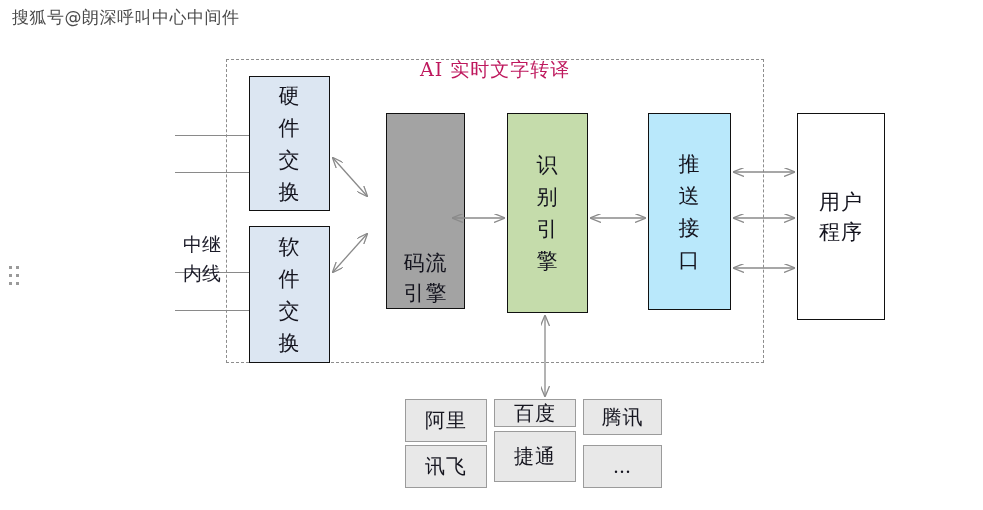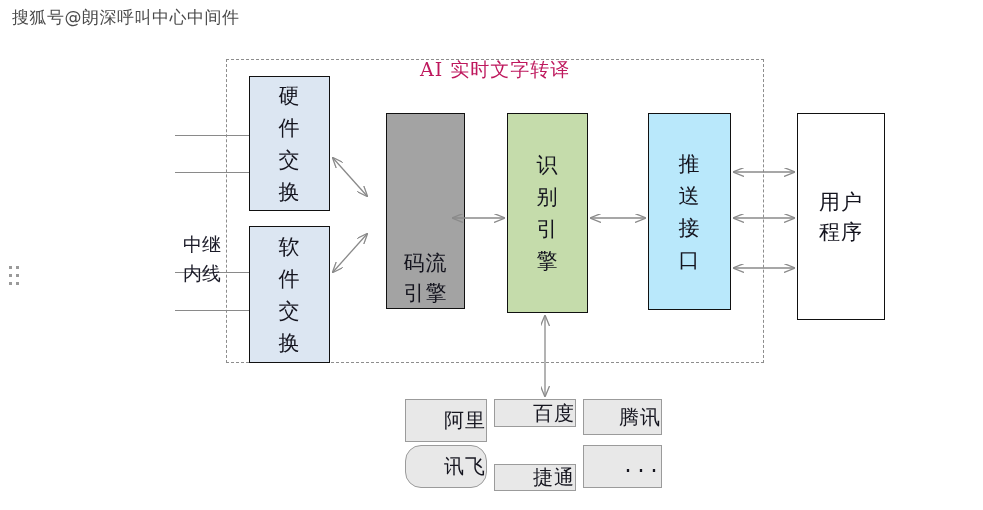--- a/index.html
+++ b/index.html
@@ -115,22 +115,22 @@
   }
 
   
   .chip {
     position: absolute;
     box-sizing: border-box;
     background: #e8e8e8;
     border: 1.2px solid #9b9b9b;
     display: flex;
     align-items: center;
-    justify-content: flex-end;
-    font-family: Liberation Mono, monospace;
+    justify-content: center;
+    font-family: Liberation Serif, serif;
     font-size: 20px;
     color: #15151f;
     letter-spacing: 1px;
   }
 
   
   .arrow-layer {
     position: absolute;
     left: 0;
     top: 0;
@@ -202,24 +202,24 @@
 
   <div class="chip" style="left: 405px; top: 399px; width: 82px; height: 43px;">
     <span>阿里</span>
   </div>
   <div class="chip" style="left: 494px; top: 399px; width: 82px; height: 28px;">
     <span>百度</span>
   </div>
   <div class="chip" style="left: 583px; top: 399px; width: 79px; height: 36px;">
     <span>腾讯</span>
   </div>
-  <div class="chip" style="left: 405px; top: 445px; width: 82px; height: 43px; border-radius: 16px;">
+  <div class="chip" style="left: 405px; top: 445px; width: 82px; height: 43px;">
     <span>讯飞</span>
   </div>
-  <div class="chip" style="left: 494px; top: 464px; width: 82px; height: 27px;">
+  <div class="chip" style="left: 494px; top: 431px; width: 82px; height: 51px;">
     <span>捷通</span>
   </div>
   <div class="chip" style="left: 583px; top: 445px; width: 79px; height: 43px;">
     <span>...</span>
   </div>
 
   <svg class="arrow-layer" viewBox="0 0 983 510">
     <defs>
       <marker id="ah" markerWidth="11" markerHeight="9" refX="10" refY="4.5" orient="auto" markerUnits="userSpaceOnUse">
         <path d="M0,0 L11,4.5 L0,9" fill="none" stroke="#8a8a8a" stroke-width="1.3"></path>

